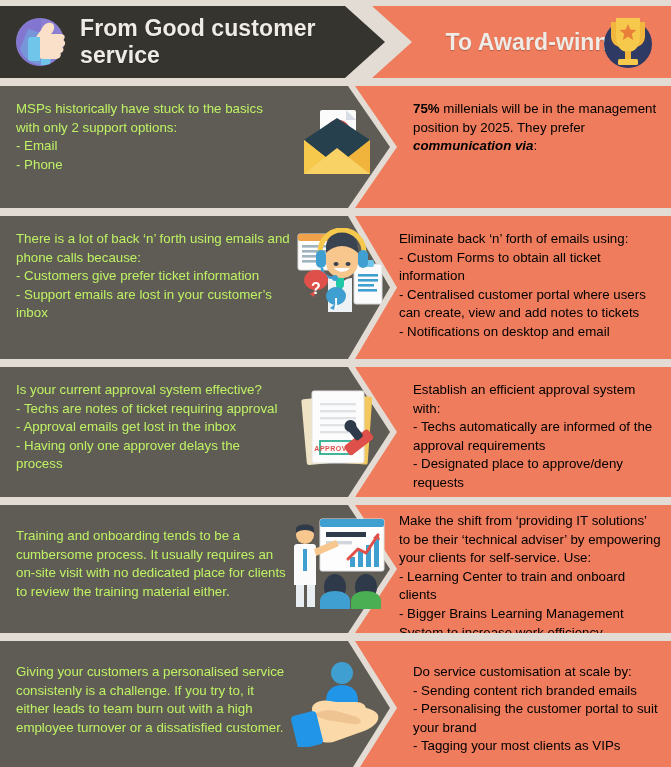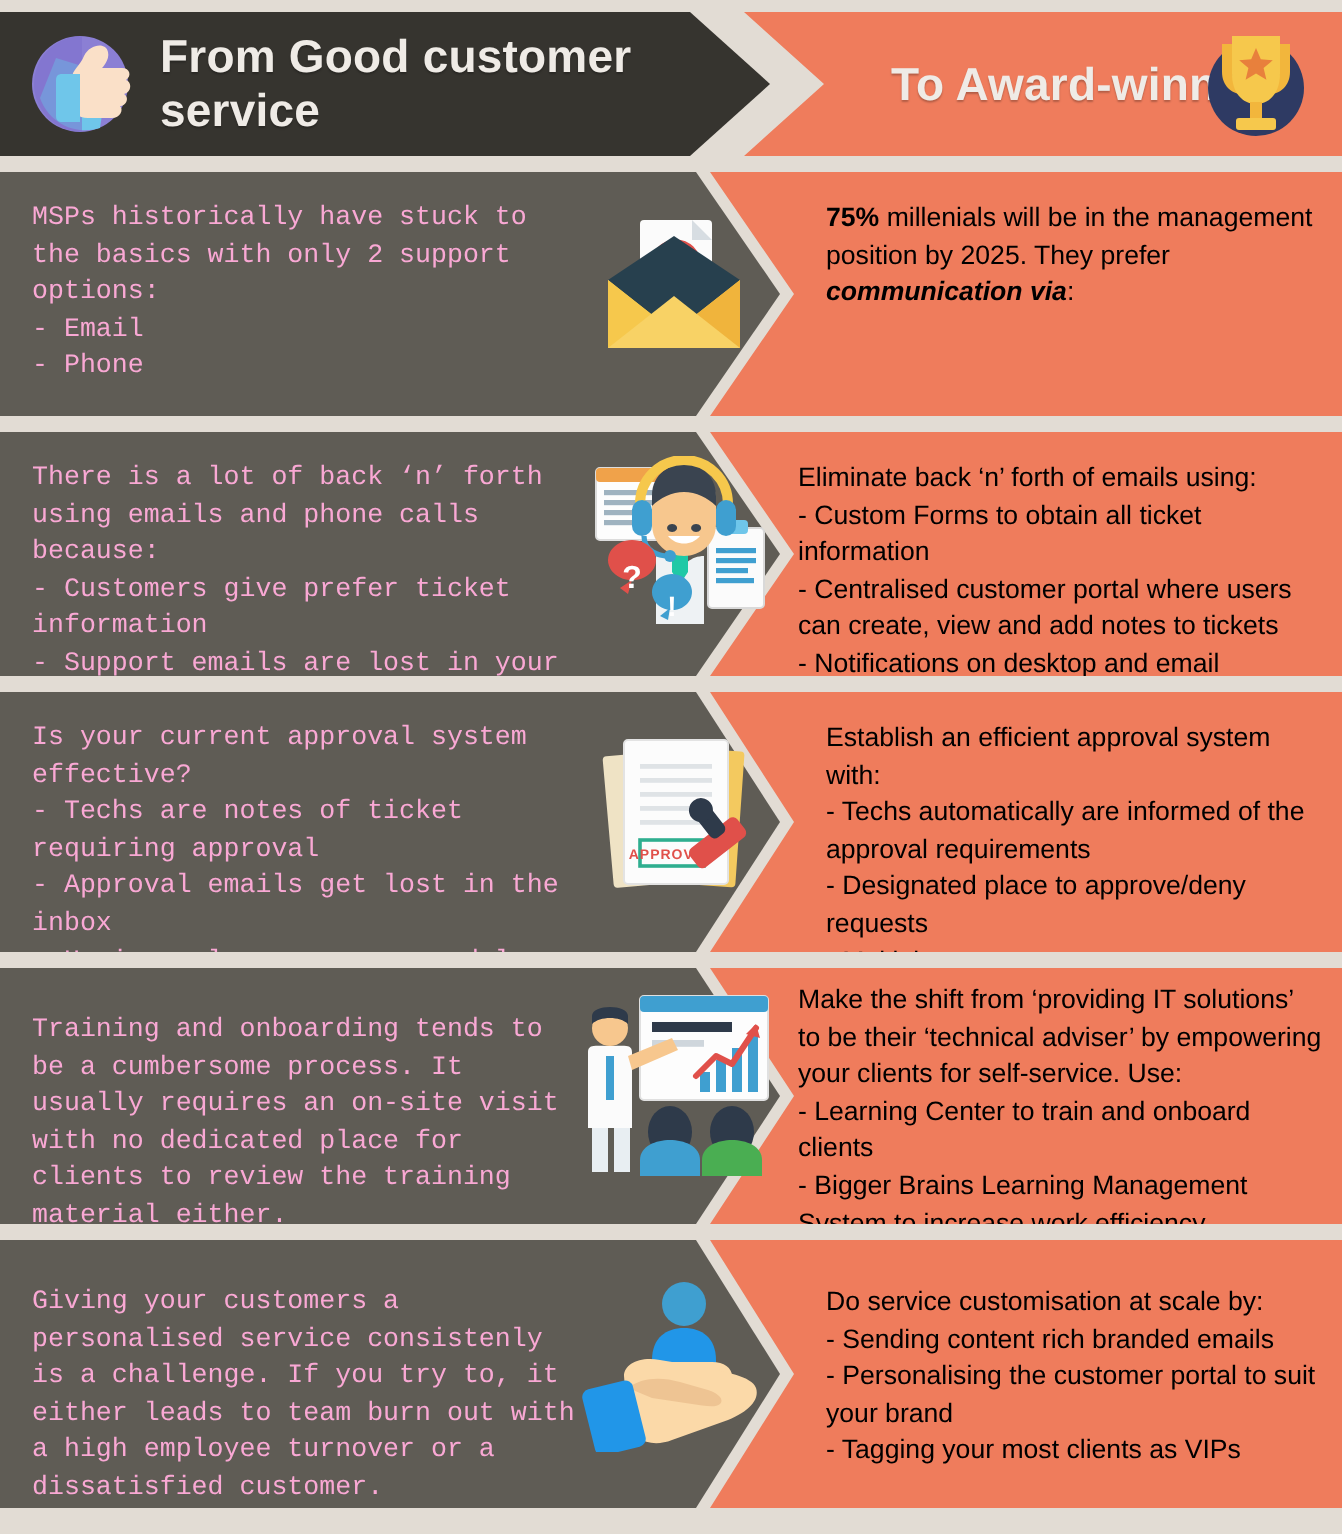--- a/index.html
+++ b/index.html
@@ -73,24 +73,23 @@
   .panel-right{
     position:absolute;left:355px;top:0;
     width:316px;
     background:#ef7c5c;
     -webkit-clip-path:polygon(0 0,316px 0,316px 100%,0 100%,42px 50%);
     clip-path:polygon(0 0,316px 0,316px 100%,0 100%,42px 50%);
     box-sizing:border-box;
   }
   .panel-left .ptext{
     padding:14px 100px 14px 16px;
-    color:#f9a8d4;
+    color:#bef264;
     font-size:13.3px;
     line-height:18.6px;
-    font-family:Liberation Mono, monospace;
   }
   .panel-right .ptext{
     padding:14px 10px 14px 58px;
     color:#000000;
     font-size:13.3px;
     line-height:18.6px;
   }
   .ptext p{margin:0;}
   .ptext b{font-weight:bold;}
   .ptext i{font-style:italic;font-weight:bold;}
@@ -102,21 +101,21 @@
   }
 
   
   .icon-r0{left:296px;top:14px;width:82px;height:82px;}
   .icon-r1{left:296px;top:12px;width:88px;height:84px;}
   .icon-r2{left:296px;top:14px;width:90px;height:94px;}
   .icon-r3{left:290px;top:8px;width:98px;height:96px;}
   .icon-r4{left:290px;top:14px;width:96px;height:92px;}
 
   .row-h0{height:122px;}
-  .row-h1{height:122px;}
+  .row-h1{height:143px;}
   .row-h2{height:130px;}
   .row-h3{height:128px;}
   .row-h4{height:134px;}
 </style>
 </head>
 <body>
 
 <div class="infographic">
 
   <div class="header">

